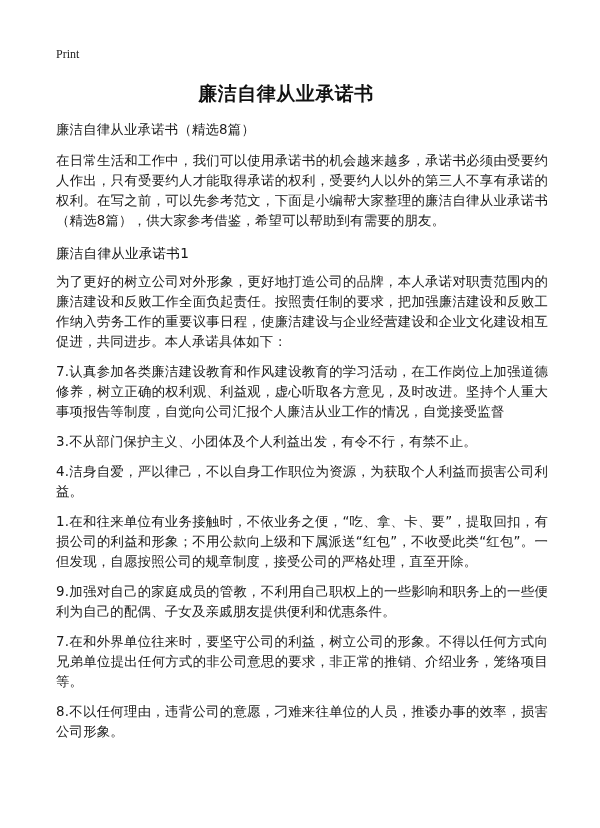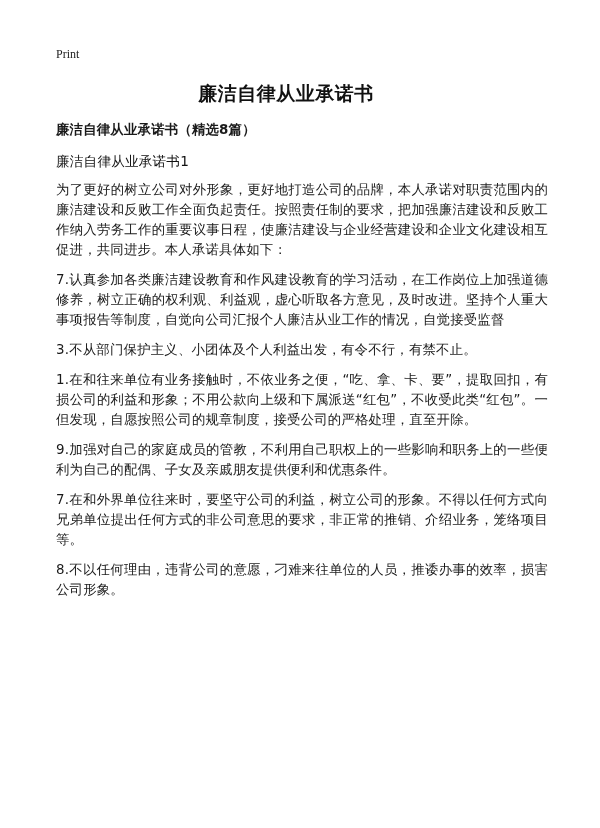--- a/index.html
+++ b/index.html
@@ -44,45 +44,46 @@
       font-size: 13.4px;
       line-height: 20px;
       letter-spacing: 0.2px;
     }
     .content p {
       margin: 0 0 10px 0;
       text-align: justify;
     }
     .subtitle {
       margin-bottom: 11px !important;
-      font-weight: bold;
     }
     .section-heading {
       font-weight: normal;
       margin: 3px 0 9px 0 !important;
       font-size: 13.6px;
       color: #111;
     }
     .intro {
       margin-bottom: 12px !important;
     }
   </style>
 </head>
 <body>
 
 <div class="print-label">Print</div>
 
 <h1 class="doc-title" style="margin:0;">廉洁自律从业承诺书</h1>
 
 <div class="content">
   <p class="subtitle">廉洁自律从业承诺书（精选8篇）</p>
+  <p class="intro">在日常生活和工作中，我们可以使用承诺书的机会越来越多，承诺书必须由受要约人作出，只有受要约人才能取得承诺的权利，受要约人以外的第三人不享有承诺的权利。在写之前，可以先参考范文，下面是小编帮大家整理的廉洁自律从业承诺书（精选8篇），供大家参考借鉴，希望可以帮助到有需要的朋友。</p>
 
   <section>
     <p class="section-heading">廉洁自律从业承诺书1</p>
     <p>为了更好的树立公司对外形象，更好地打造公司的品牌，本人承诺对职责范围内的廉洁建设和反败工作全面负起责任。按照责任制的要求，把加强廉洁建设和反败工作纳入劳务工作的重要议事日程，使廉洁建设与企业经营建设和企业文化建设相互促进，共同进步。本人承诺具体如下：</p>
     <p>7.认真参加各类廉洁建设教育和作风建设教育的学习活动，在工作岗位上加强道德修养，树立正确的权利观、利益观，虚心听取各方意见，及时改进。坚持个人重大事项报告等制度，自觉向公司汇报个人廉洁从业工作的情况，自觉接受监督</p>
     <p>3.不从部门保护主义、小团体及个人利益出发，有令不行，有禁不止。</p>
+    <p>4.洁身自爱，严以律己，不以自身工作职位为资源，为获取个人利益而损害公司利益。</p>
     <p>1.在和往来单位有业务接触时，不依业务之便，“吃、拿、卡、要”，提取回扣，有损公司的利益和形象；不用公款向上级和下属派送“红包”，不收受此类“红包”。一但发现，自愿按照公司的规章制度，接受公司的严格处理，直至开除。</p>
     <p>9.加强对自己的家庭成员的管教，不利用自己职权上的一些影响和职务上的一些便利为自己的配偶、子女及亲戚朋友提供便利和优惠条件。</p>
     <p>7.在和外界单位往来时，要坚守公司的利益，树立公司的形象。不得以任何方式向兄弟单位提出任何方式的非公司意思的要求，非正常的推销、介绍业务，笼络项目等。</p>
     <p>8.不以任何理由，违背公司的意愿，刁难来往单位的人员，推诿办事的效率，损害公司形象。</p>
   </section>
 </div>
 
 </body></html>

